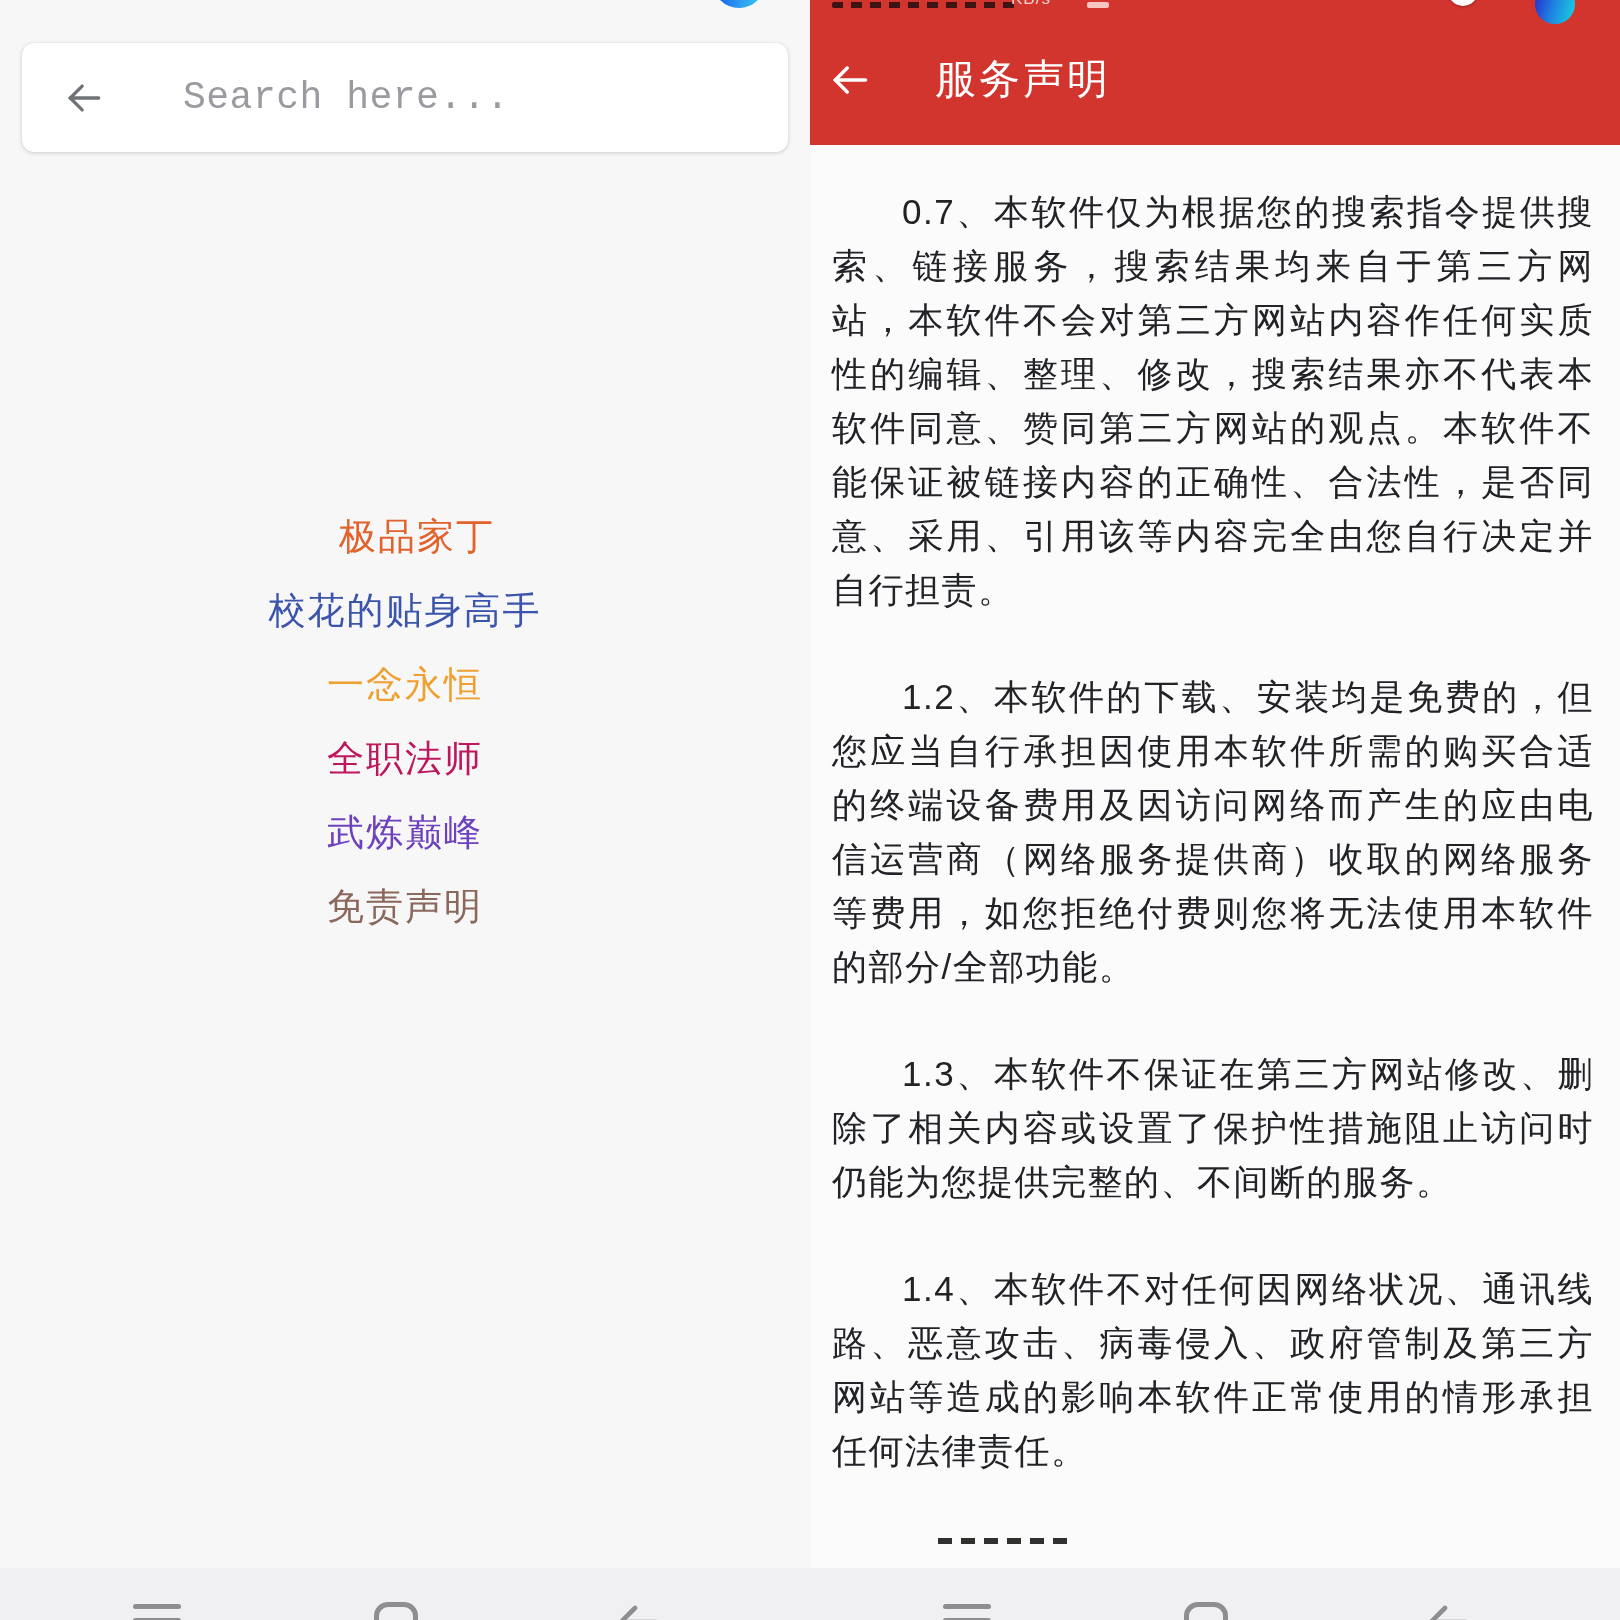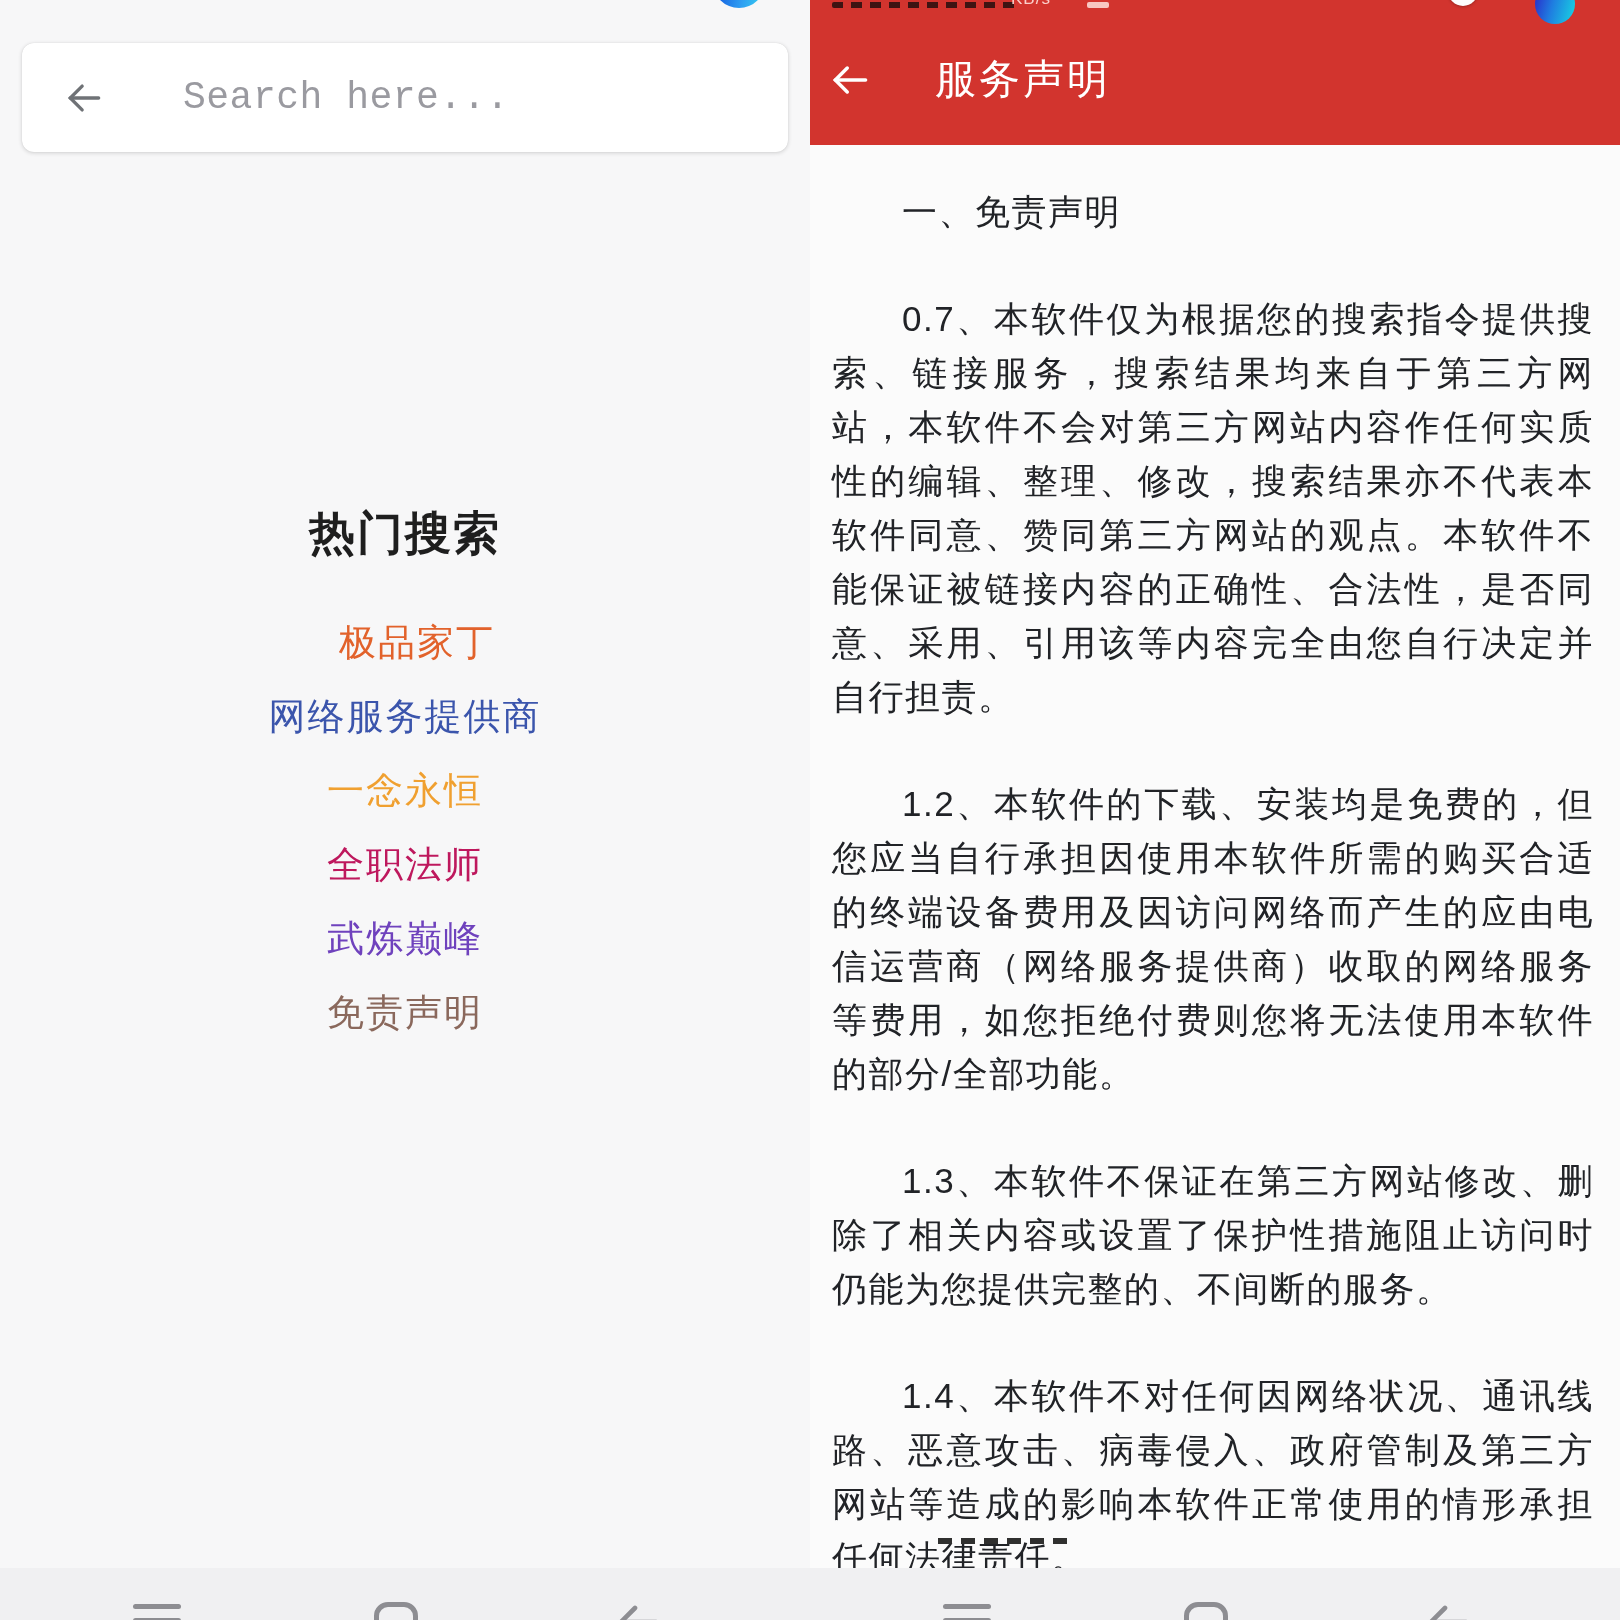--- a/index.html
+++ b/index.html
@@ -102,24 +102,23 @@
       <svg class="search-back" viewBox="0 0 48 48">
         <g stroke="#6f7276" stroke-width="3.6" stroke-linecap="round" fill="none">
           <line x1="40" y1="24" x2="9" y2="24"></line>
           <polyline points="22,11 9,24 22,37"></polyline>
         </g>
       </svg>
       <span class="search-placeholder">Search here...</span>
     </div>
 
     <div class="hot-block">
-      <h2 class="hot-title">热门搜索</h2>
       <ul class="hot-list">
         <li><a class="hot-link" style="color: rgb(226, 98, 43); margin-left: 24px;">极品家丁</a></li>
-        <li><a class="hot-link" style="color: rgb(59, 85, 172);">网络服务提供商</a></li>
+        <li><a class="hot-link" style="color: rgb(59, 85, 172);">校花的贴身高手</a></li>
         <li><a class="hot-link" style="color: rgb(240, 160, 48);">一念永恒</a></li>
         <li><a class="hot-link" style="color: #be185d;">全职法师</a></li>
         <li><a class="hot-link" style="color: rgb(111, 66, 189);">武炼巅峰</a></li>
         <li><a class="hot-link" style="color: rgb(138, 104, 92);">免责声明</a></li>
       </ul>
     </div>
 
     <nav class="navbar">
       <div class="nav-icon nav-recents">
         <span></span>
@@ -150,21 +149,20 @@
     <div class="status-row">
       <div class="status-marks"></div>
       <span class="status-speed">KB/s</span>
       <div class="status-mark-light"></div>
     </div>
 
     <div class="bubble bubble-right-white"></div>
     <div class="bubble bubble-right-blue"></div>
 
     <main class="content">
-      <p>一、免责声明</p>
       <p>0.7、本软件仅为根据您的搜索指令提供搜索、链接服务，搜索结果均来自于第三方网站，本软件不会对第三方网站内容作任何实质性的编辑、整理、修改，搜索结果亦不代表本软件同意、赞同第三方网站的观点。本软件不能保证被链接内容的正确性、合法性，是否同意、采用、引用该等内容完全由您自行决定并自行担责。</p>
       <p>1.2、本软件的下载、安装均是免费的，但您应当自行承担因使用本软件所需的购买合适的终端设备费用及因访问网络而产生的应由电信运营商（网络服务提供商）收取的网络服务等费用，如您拒绝付费则您将无法使用本软件的部分/全部功能。</p>
       <p>1.3、本软件不保证在第三方网站修改、删除了相关内容或设置了保护性措施阻止访问时仍能为您提供完整的、不间断的服务。</p>
       <p>1.4、本软件不对任何因网络状况、通讯线路、恶意攻击、病毒侵入、政府管制及第三方网站等造成的影响本软件正常使用的情形承担任何法律责任。</p>
 
     </main>
 
     <div class="clip-fragment"></div>
 
     <nav class="navbar">

